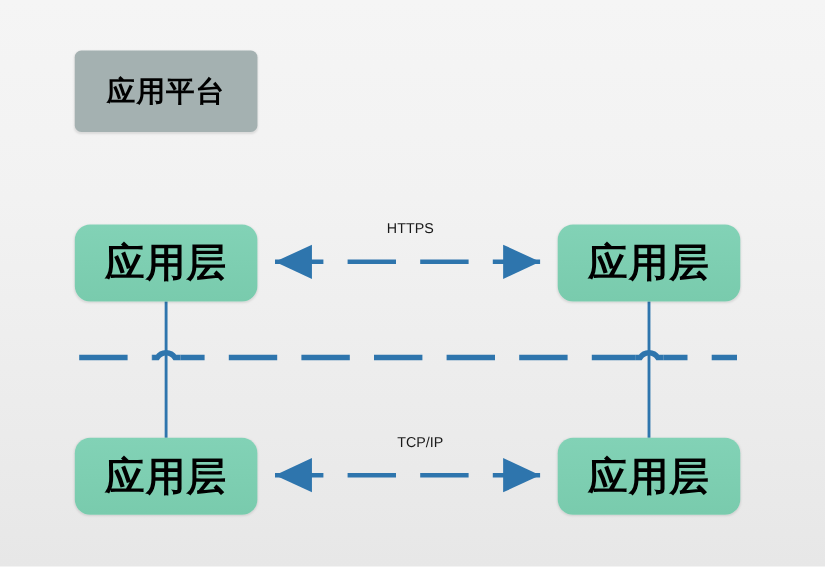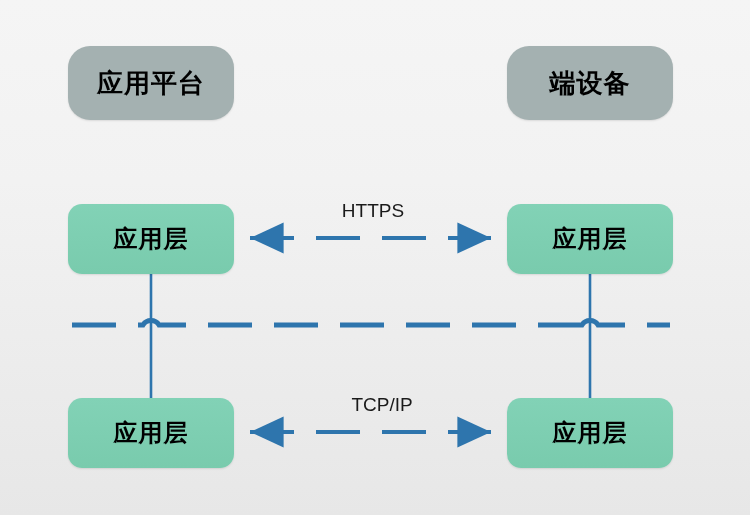--- a/index.html
+++ b/index.html
@@ -20,40 +20,40 @@
     background: linear-gradient(to bottom, #f5f5f5 0%, #f2f2f2 35%, #ededed 65%, #e7e7e7 100%);
   }
 
   
   .header-box {
     position: absolute;
     display: flex;
     align-items: center;
     justify-content: center;
     background: #a4b1b1;
-    border-radius: 22px;
+    border-radius: 6px;
     color: #000000;
     font-size: 26px;
     font-weight: bold;
     letter-spacing: 1px;
     box-shadow: 0 1px 2px rgba(0,0,0,0.10);
   }
   .header-box.left  { left: 68px;  top: 46px; width: 166px; height: 74px; }
   .header-box.right { left: 507px; top: 46px; width: 166px; height: 74px; }
 
   
   .layer-box {
     position: absolute;
     display: flex;
     align-items: center;
     justify-content: center;
     background: linear-gradient(to bottom, #82d2b6 0%, #79cbad 100%);
     border-radius: 14px;
     color: #000000;
-    font-size: 24px;
+    font-size: 36px;
     font-weight: bold;
     letter-spacing: 1px;
     box-shadow: 0 1px 2px rgba(0,0,0,0.10);
     z-index: 4;
   }
   .layer-box.tl { left: 68px;  top: 204px; width: 166px; height: 70px; }
   .layer-box.tr { left: 507px; top: 204px; width: 166px; height: 70px; }
   .layer-box.bl { left: 68px;  top: 398px; width: 166px; height: 70px; }
   .layer-box.br { left: 507px; top: 398px; width: 166px; height: 70px; }
 
@@ -62,41 +62,38 @@
     position: absolute;
     left: 0; top: 0;
     width: 750px; height: 515px;
     z-index: 2;
     pointer-events: none;
   }
 
   
   .proto-label {
     position: absolute;
-    font-size: 19px;
+    font-size: 13px;
     color: #1a1a1a;
     text-align: center;
     white-space: nowrap;
     z-index: 5;
   }
   .proto-label.https  { left: 288px; top: 200px; width: 170px; }
   .proto-label.tcpip  { left: 297px; top: 394px; width: 170px; }
 </style>
 </head>
 <body>
 
 <div id="canvas">
 
   <div class="header-box left">
     <span>应用平台</span>
   </div>
 
-  <div class="header-box right">
-    <span>端设备</span>
-  </div>
 
   <svg id="wires" viewBox="0 0 750 515" xmlns="http://www.w3.org/2000/svg">
 
     <defs>
       <marker id="headRight" markerWidth="9" markerHeight="9" refX="8.4" refY="4.5" orient="auto" markerUnits="strokeWidth">
         <path d="M0,0.6 L8.4,4.5 L0,8.4 z" fill="#2e75ad"></path>
       </marker>
       <marker id="headLeft" markerWidth="9" markerHeight="9" refX="0.6" refY="4.5" orient="auto" markerUnits="strokeWidth">
         <path d="M9,0.6 L0.6,4.5 L9,8.4 z" fill="#2e75ad"></path>
       </marker>

